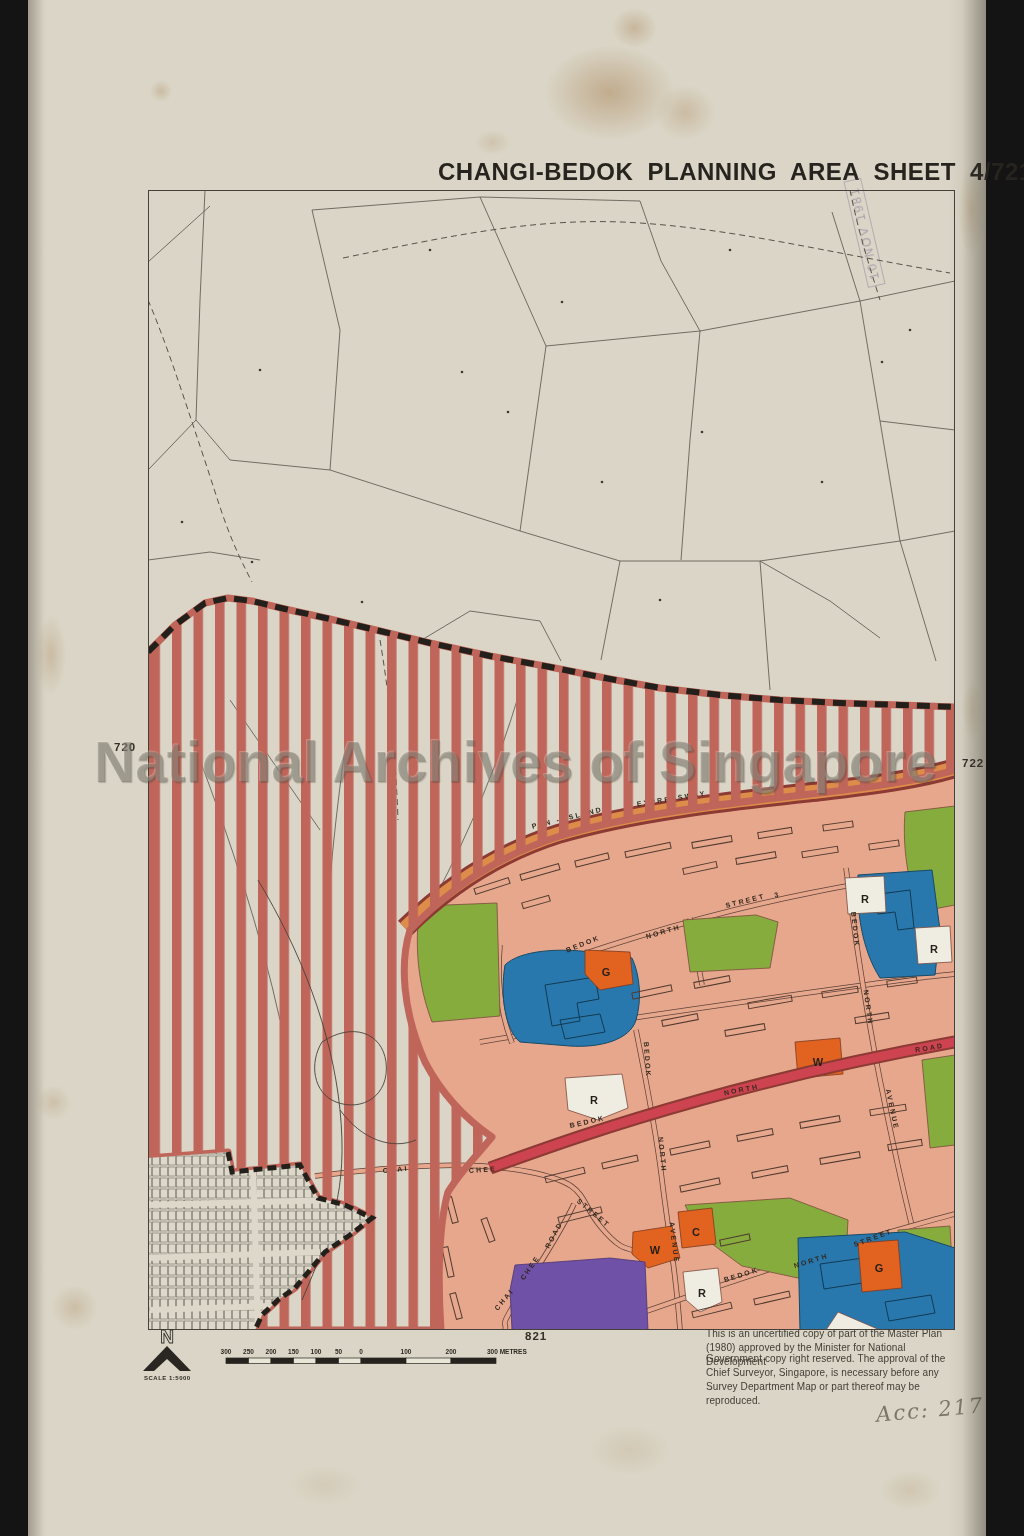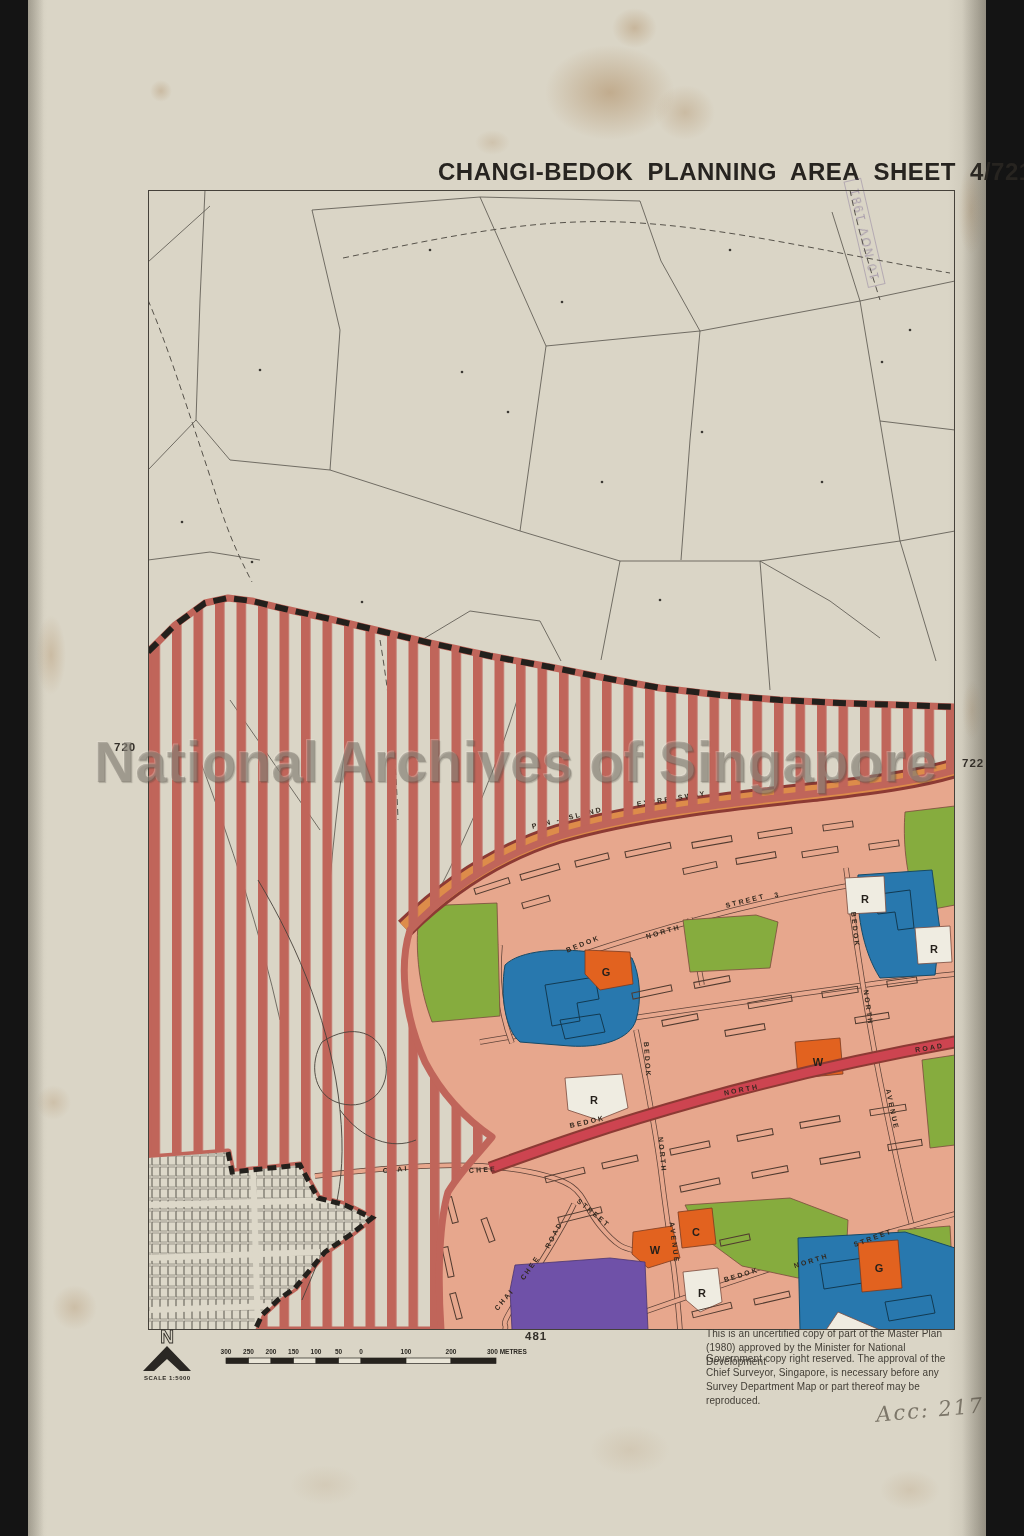--- a/index.html
+++ b/index.html
@@ -55,21 +55,21 @@
   <div class="stain" style="left:290px;top:1465px;width:70px;height:40px;opacity:.2"></div>
 
   <div class="sheet-title">CHANGI-BEDOK PLANNING AREA SHEET 4/721</div>
 
   <div class="stamp">
     <span class="box">10 NOV 1981</span>
   </div>
 
   <div class="gridref" style="left:114px;top:741px;">720</div>
   <div class="gridref" style="left:962px;top:757px;">722</div>
-  <div class="gridref" style="left:525px;top:1330px;">481</div>
+  <div class="gridref" style="left:525px;top:1330px;">821</div>
 
   <svg id="map" style="left:148px;top:190px;" width="807" height="1140" viewBox="148 190 807 1140">
     <defs>
       <pattern id="stripes" patternUnits="userSpaceOnUse" width="21.5" height="10">
         <rect x="0" y="0" width="9.5" height="10" style="fill:var(--c-stripe)"></rect>
       </pattern>
       <pattern id="lots" patternUnits="userSpaceOnUse" width="8" height="22">
         <rect x="0.5" y="1" width="7" height="9" fill="none" stroke="#5a564e" stroke-width="0.5"></rect>
         <rect x="0.5" y="12" width="7" height="9" fill="none" stroke="#5a564e" stroke-width="0.5"></rect>
       </pattern>

